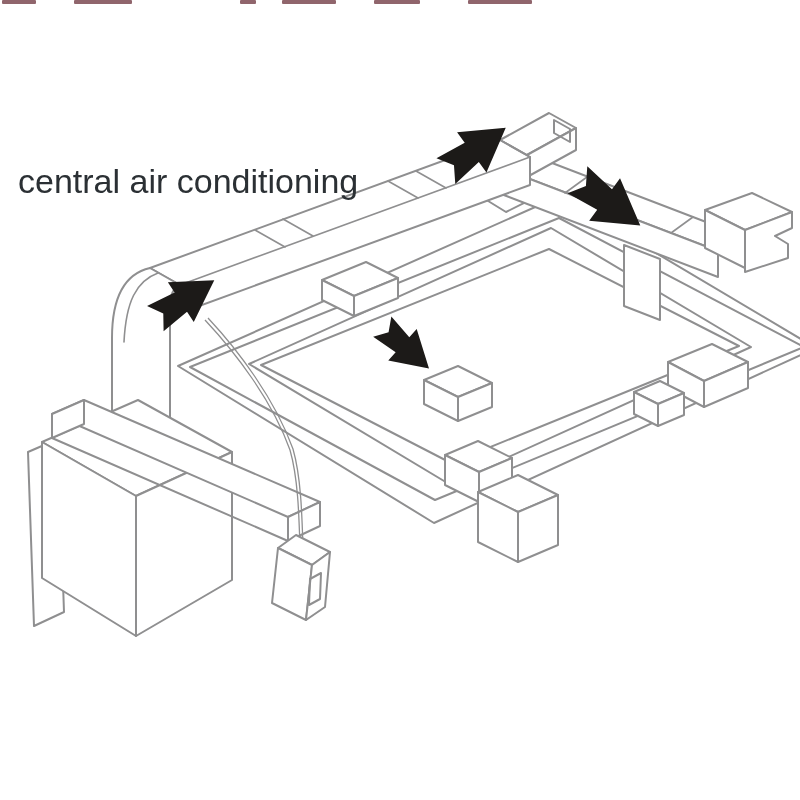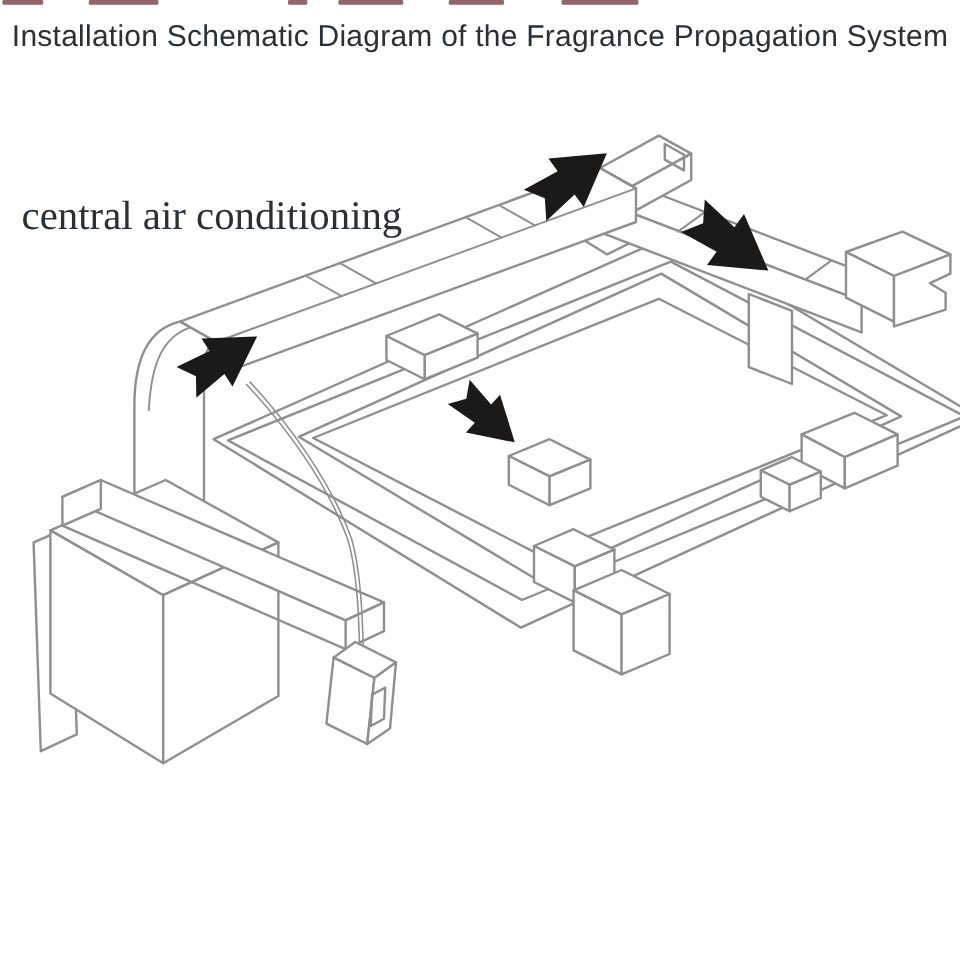--- a/index.html
+++ b/index.html
@@ -2,21 +2,21 @@
 <html><head>
 <meta charset="utf-8">
 <style>
   html,body{margin:0;padding:0;background:#888;}
   .stage{position:relative;width:800px;height:800px;background:var(--bg,#ffffff);overflow:hidden;
          font-family:"Liberation Sans", sans-serif;margin:0 auto;}
   .clip-strip{position:absolute;left:0;top:0;width:100%;height:6px;}
   .clip-strip .frag{position:absolute;top:0;height:4px;border-radius:1px;background:var(--frag,#7c4a52);opacity:.85;}
   .title{position:absolute;left:0;top:16px;width:100%;text-align:center;
          font-size:25px;letter-spacing:.2px;color:var(--ink,#2b3034);white-space:nowrap;}
-  .label{position:absolute;color:var(--ink,#2b3034);white-space:nowrap;font-family:Liberation Serif, serif;}
+  .label{position:absolute;color:var(--ink,#2b3034);white-space:nowrap;}
   svg{position:absolute;left:0;top:0;}
   .duct{fill:#ffffff;stroke:var(--line,#8f8f90);stroke-width:2;stroke-linejoin:round;stroke-linecap:round;}
   .duct-open{fill:none;stroke:var(--line,#8f8f90);stroke-width:2;stroke-linejoin:round;stroke-linecap:round;}
   .seam{fill:none;stroke:var(--line,#8f8f90);stroke-width:1.6;stroke-linecap:round;}
   .cable{fill:none;stroke:var(--line,#8f8f90);stroke-width:1.3;}
   .arrow{fill:var(--arrow,#1c1a18);stroke:none;}
 </style>
 </head>
 <body>
 
@@ -24,21 +24,20 @@
 
   <div class="clip-strip" id="clip-strip">
       <div class="frag" style="left: 2px; width: 34px;"></div>
       <div class="frag" style="left: 74px; width: 58px;"></div>
       <div class="frag" style="left: 240px; width: 16px;"></div>
       <div class="frag" style="left: 282px; width: 54px;"></div>
       <div class="frag" style="left: 374px; width: 46px;"></div>
       <div class="frag" style="left: 468px; width: 64px;"></div>
     </div>
 
-  <div class="title">Installation Schematic Diagram of the Fragrance Propagation System</div>
 
   <svg width="800" height="800" viewBox="0 0 800 800">
 
     <g>
       <path class="duct-open" d="M178,366 L560,196 L816,348 L434,523 Z"></path>
       <path class="duct-open" d="M190,367 L559,218 L804,347 L435,500 Z"></path>
       <path class="duct-open" d="M249,364 L551,228 L751,347 L449,484 Z"></path>
       <path class="duct-open" d="M261,365 L549,249 L739,346 L451,463 Z"></path>
     </g>
 

